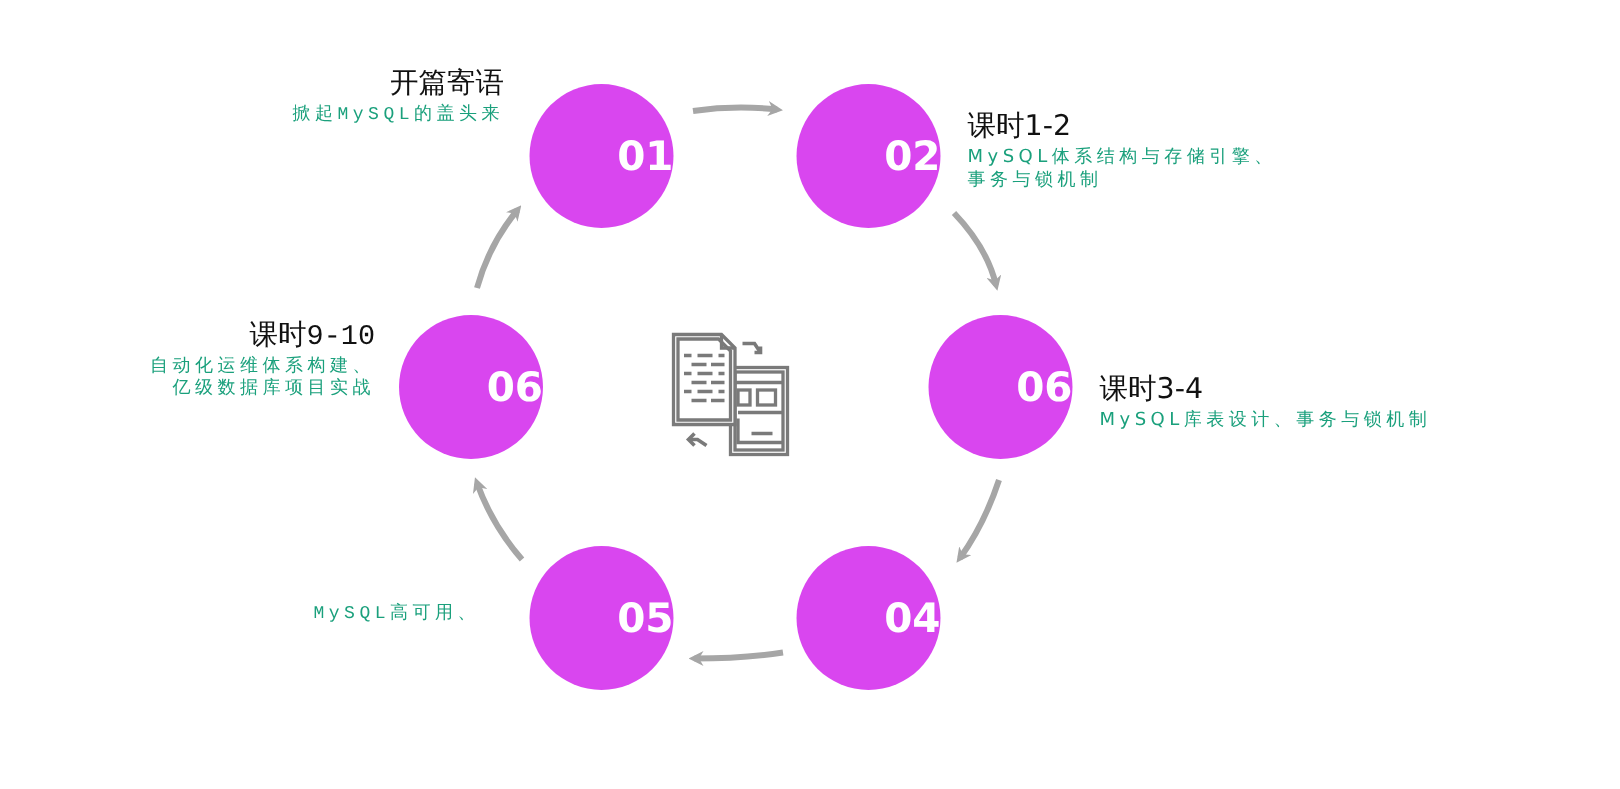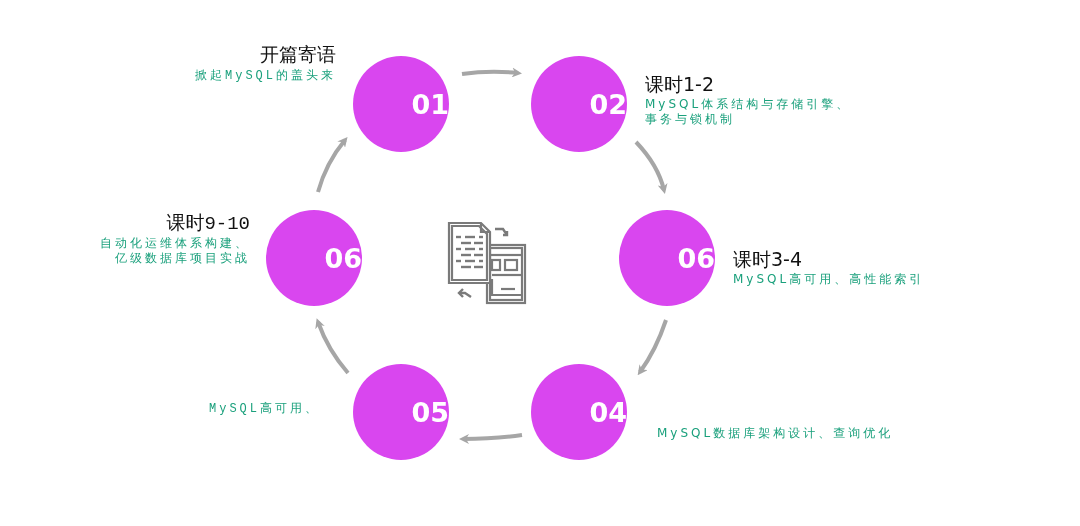--- a/index.html
+++ b/index.html
@@ -59,25 +59,24 @@
 </div>
 
 <div class="label left" style="left:645px;top:45px;">
   <div class="title">课时1-2</div>
   <div class="desc">MySQL体系结构与存储引擎、</div>
   <div class="desc">事务与锁机制</div>
 </div>
 
 <div class="label left" style="left:733px;top:220px;">
   <div class="title">课时3-4</div>
-  <div class="desc">MySQL高可用、高性能索引</div>
+  <div class="desc">MySQL库表设计、事务与锁机制</div>
 </div>
 
 <div class="label left" style="left:657px;top:398px;">
-  <div class="desc">MySQL数据库架构设计、查询优化</div>
 </div>
 
 <div class="label right" style="right:760px;top:402px;">
   <div class="desc">MySQL高可用、</div>
 </div>
 
 <div class="label right" style="right:830px;top:213px;">
   <div class="title">课时9-10</div>
   <div class="desc">自动化运维体系构建、</div>
   <div class="desc">亿级数据库项目实战</div>

